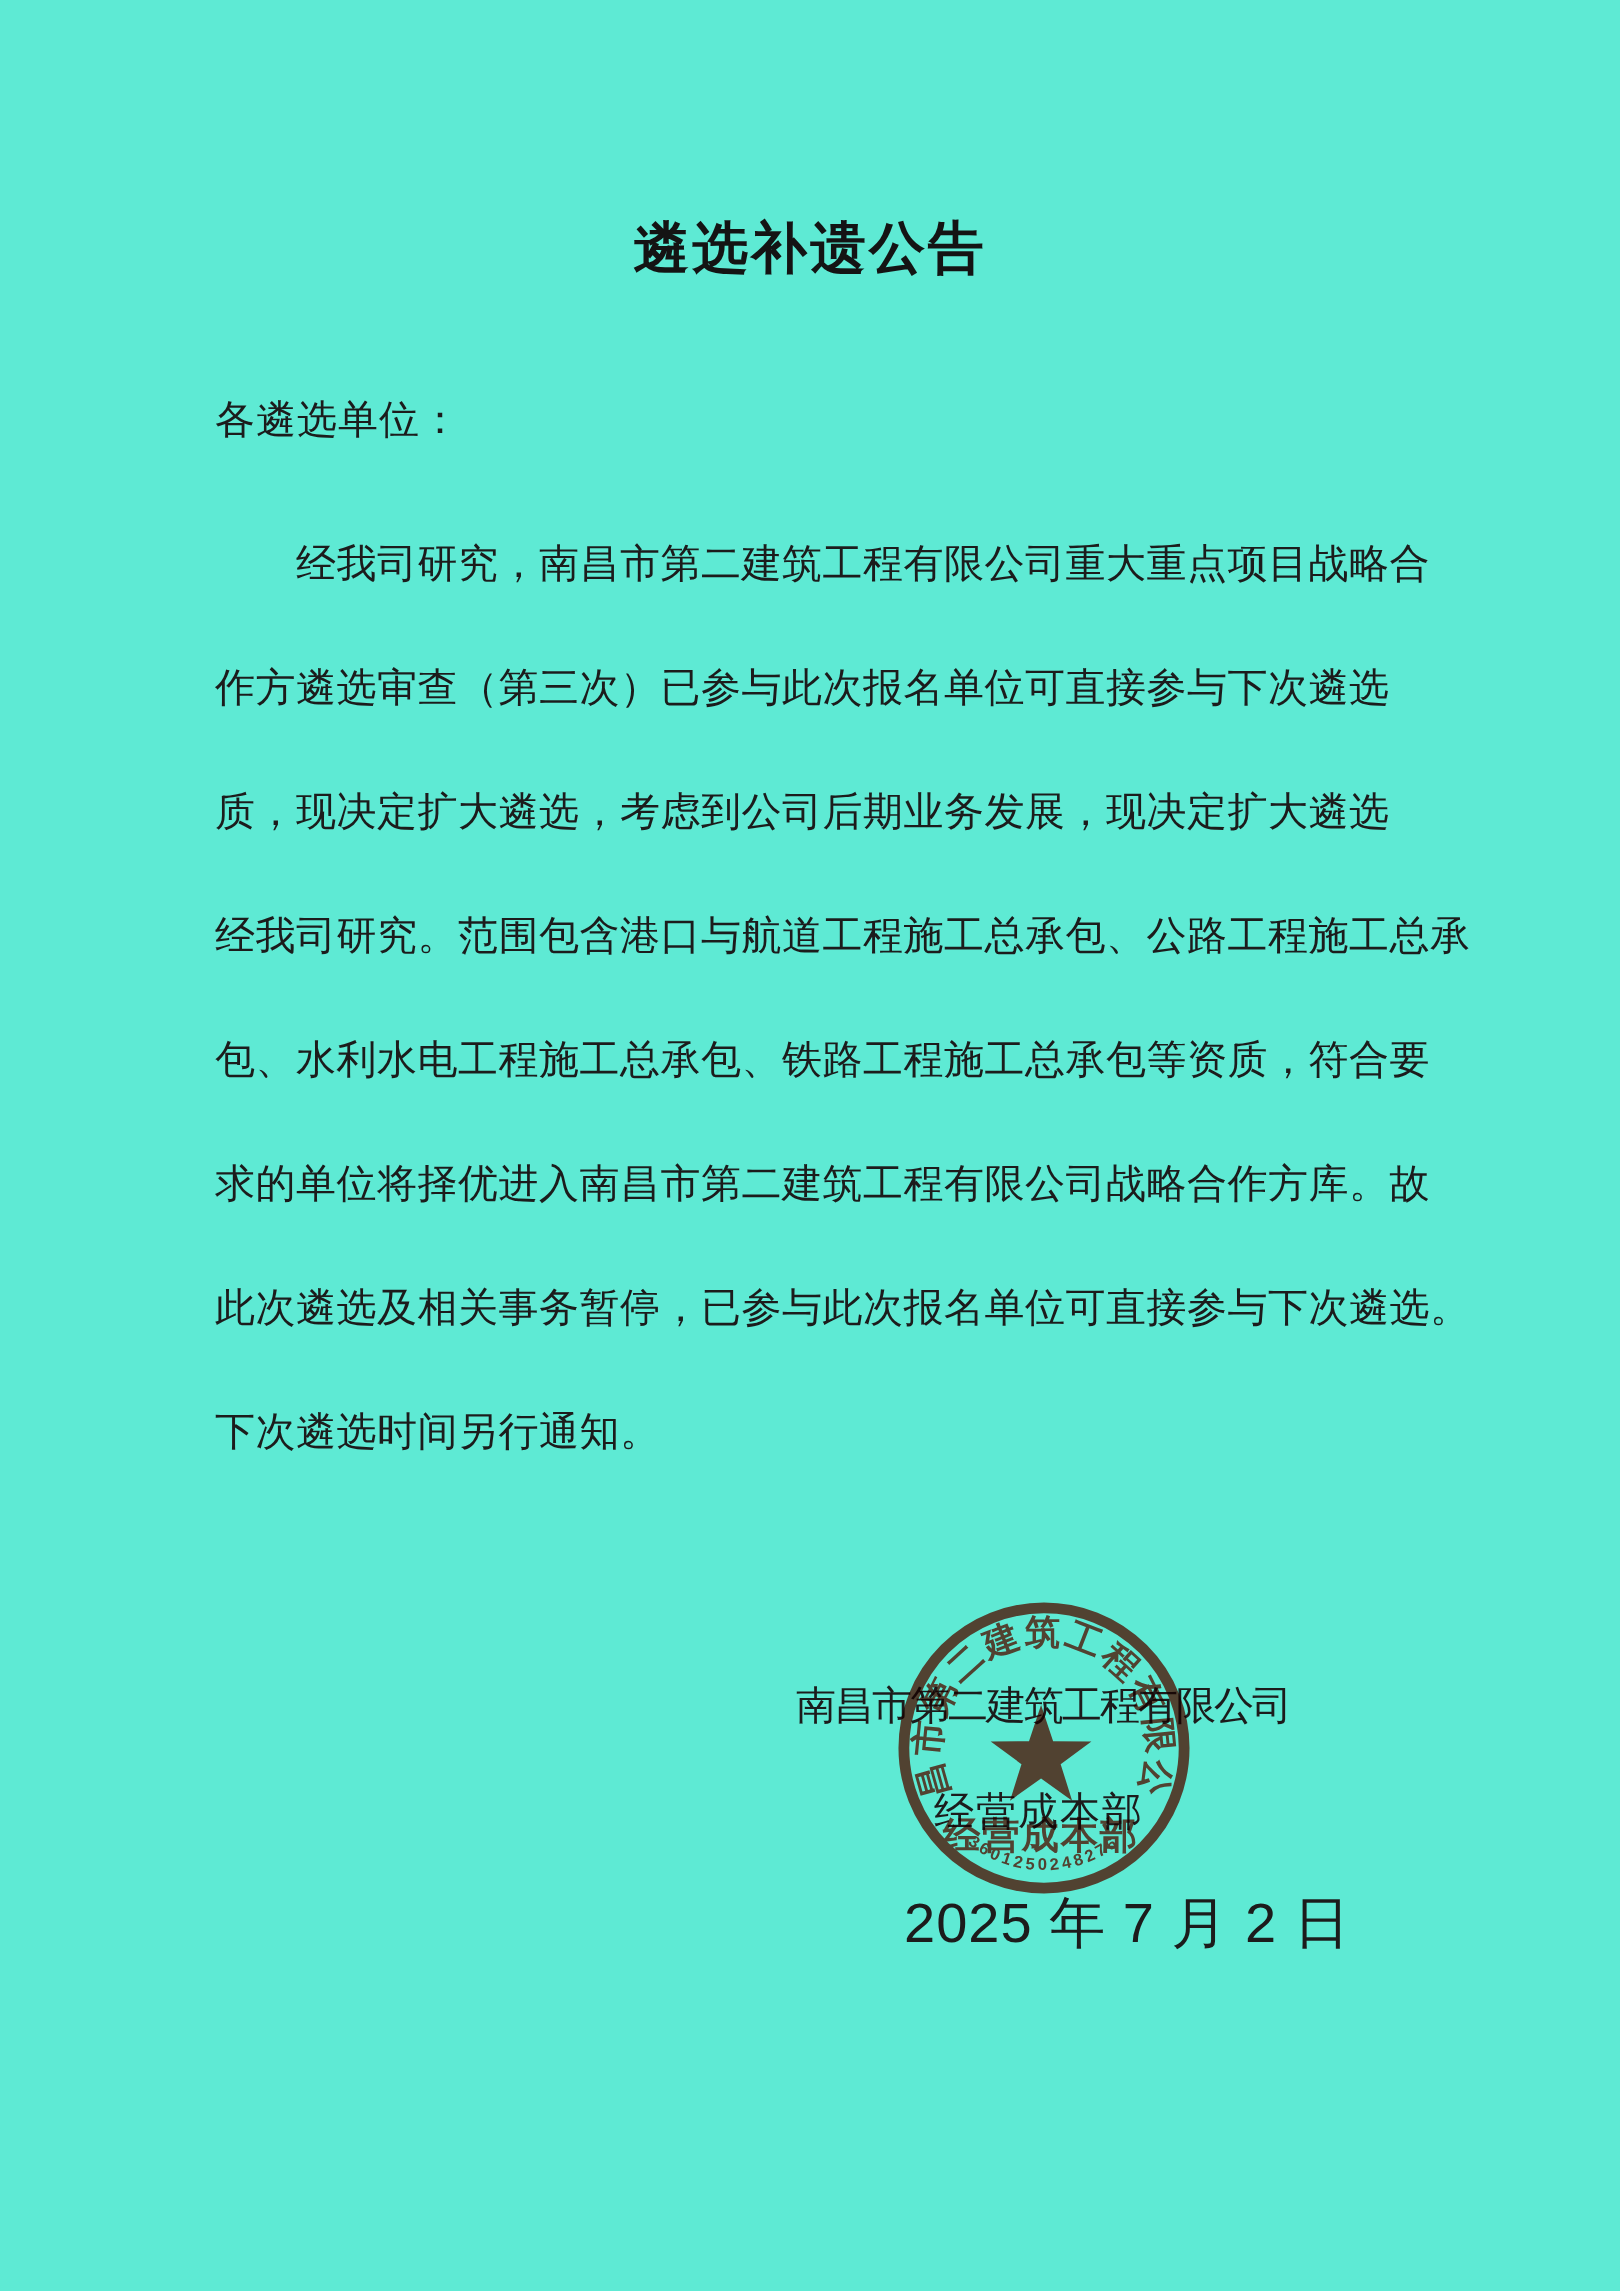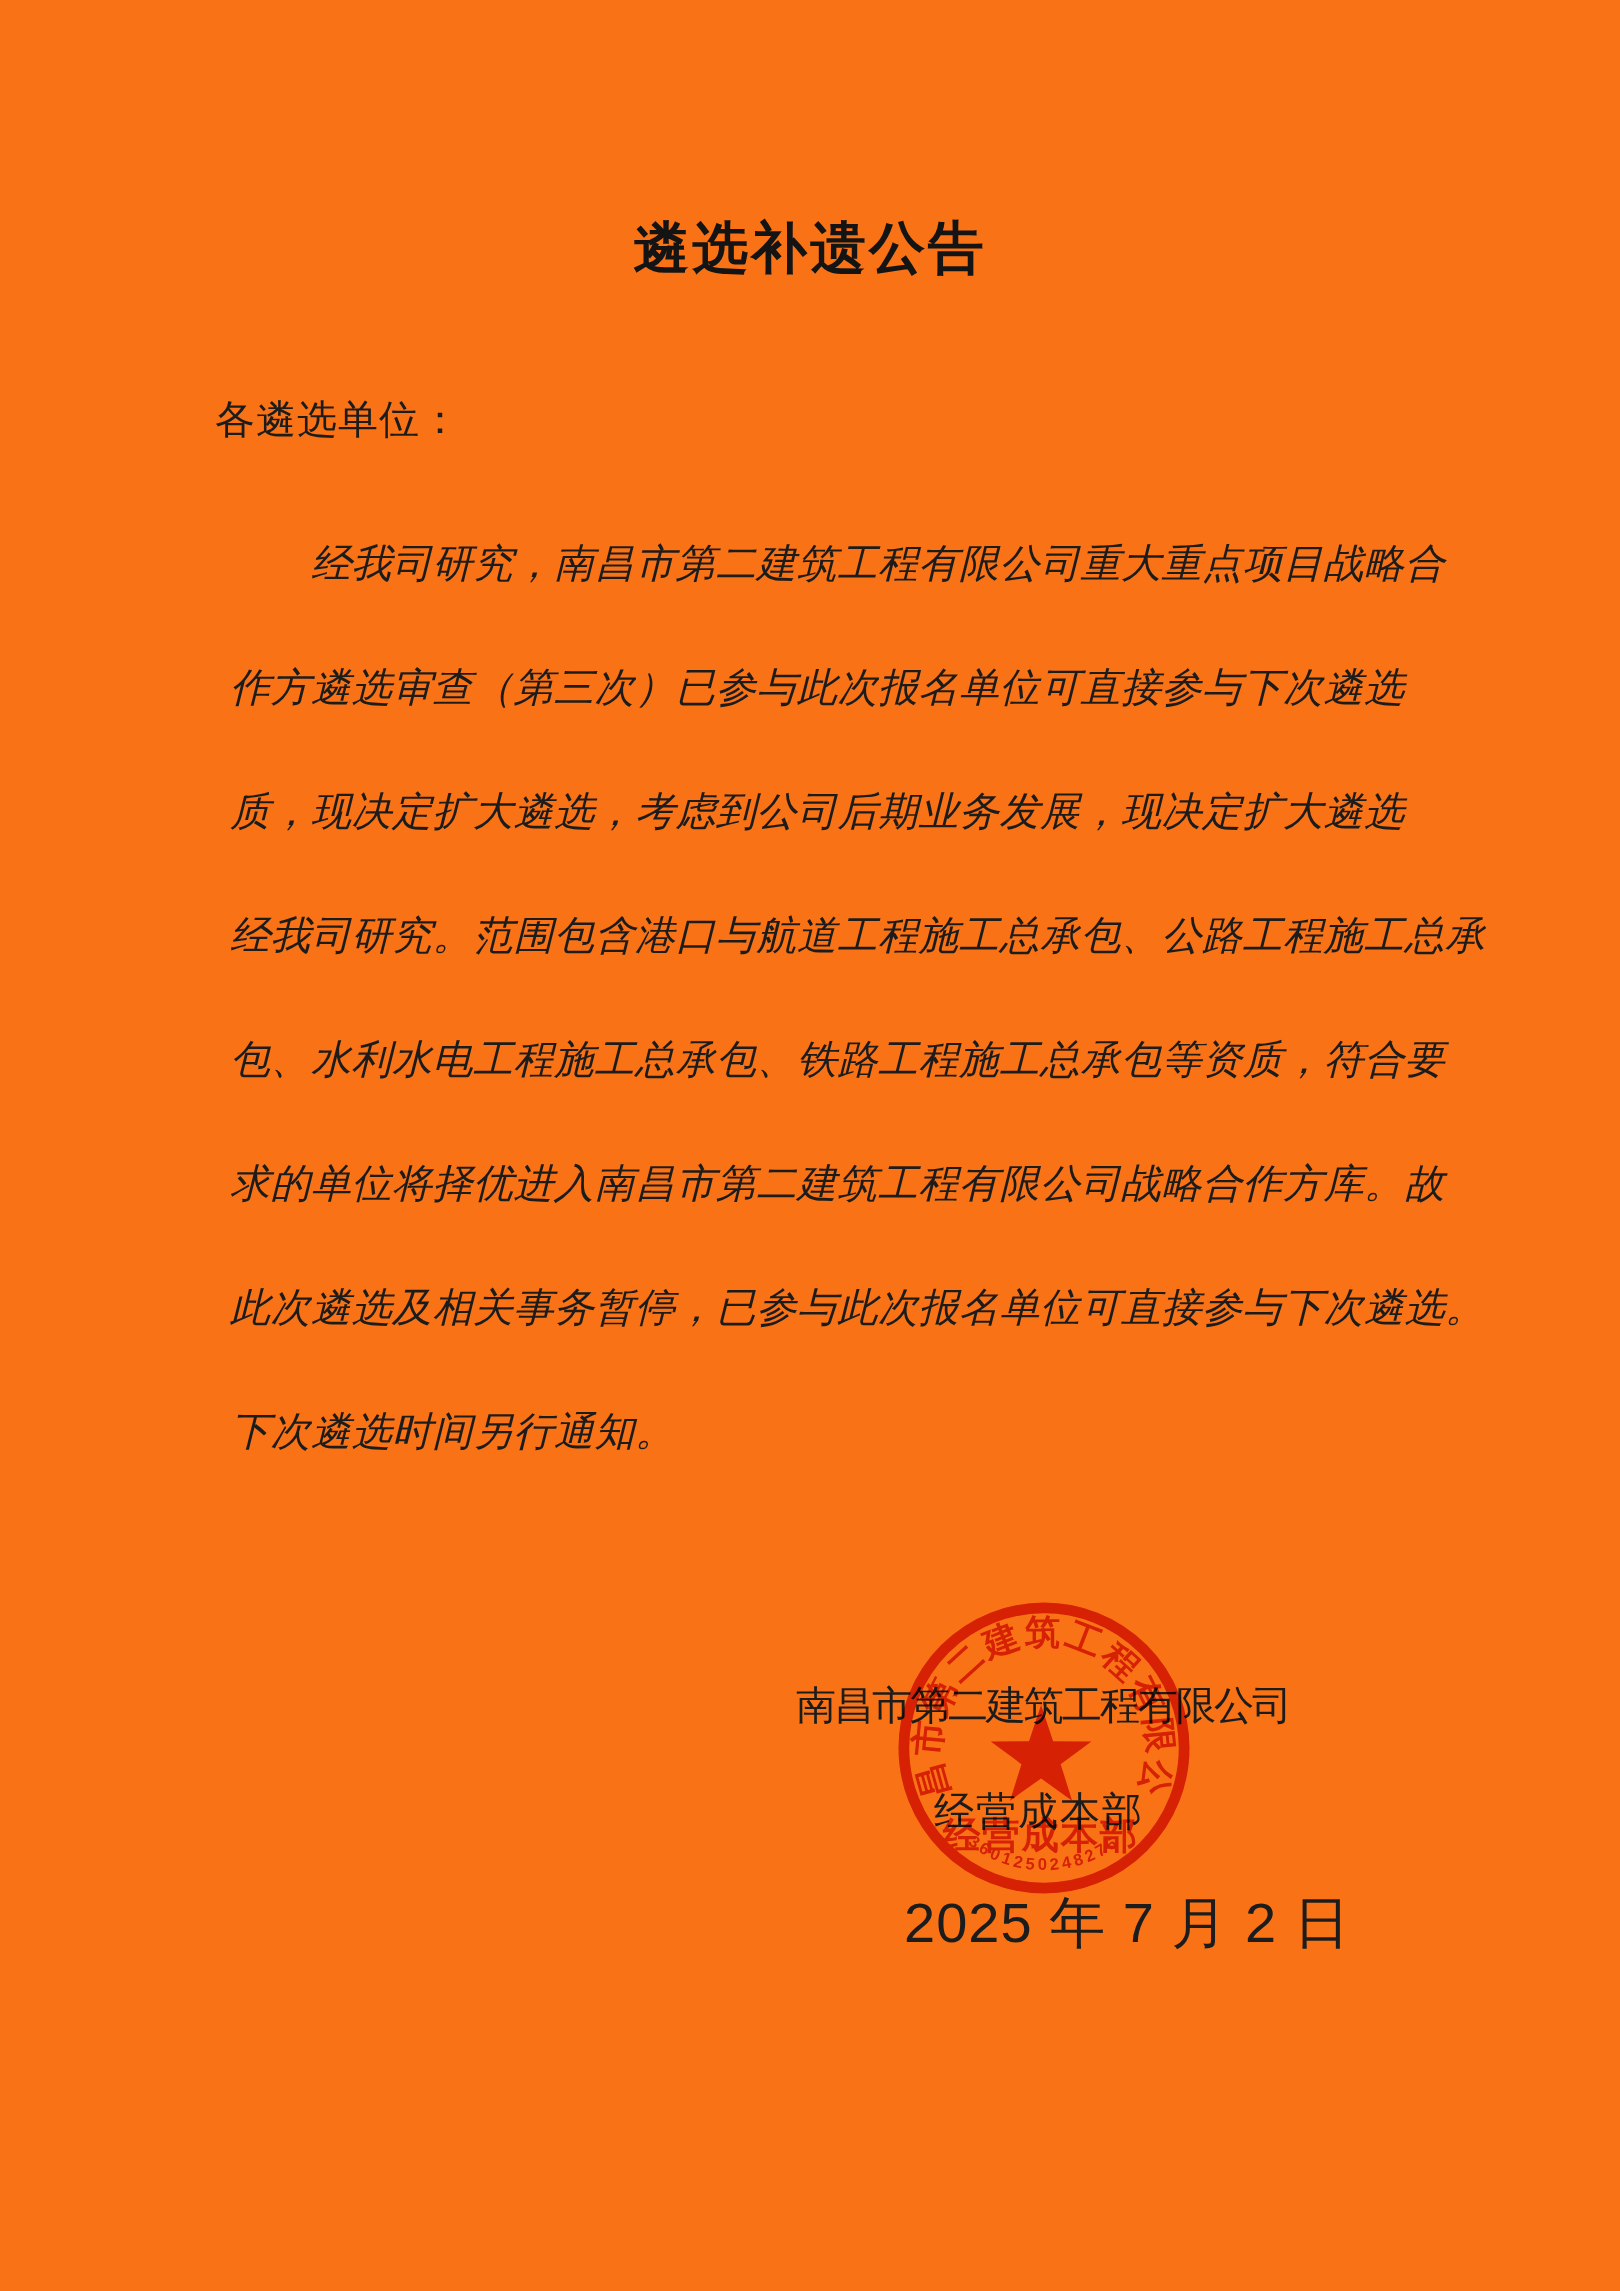--- a/index.html
+++ b/index.html
@@ -1,35 +1,35 @@
 <!DOCTYPE html>
 <html style="--seal-color: #d93a2b; --ink: #1c1c1c;"><head>
 <meta charset="utf-8">
 <style>
   html,body{margin:0;padding:0;background:#ffffff;}
   .page{
     position:relative;
     width:1620px;height:2292px;
-    background:#f97316;
+    background:#5eead4;
     font-family:"Liberation Serif", serif;
     color:#1c1c1c;
     overflow:hidden;
   }
   .title{
     position:absolute;top:211px;left:0;width:1620px;
     margin:0;text-align:center;
     font-size:56px;font-weight:bold;letter-spacing:2.9px;
     color:#141414;
   }
   .salutation{
     position:absolute;top:392px;left:215px;margin:0;
     font-size:40px;letter-spacing:1px;text-align:center;
   }
   .body-block{
-    position:absolute;top:502px;left:230px;width:1235px;font-style:italic;
+    position:absolute;top:502px;left:215px;width:1235px;
   }
   .body-line{
     margin:0;height:124px;line-height:124px;
     font-size:40px;letter-spacing:0.5px;white-space:nowrap;
   }
   .sig-company{
     position:absolute;top:1678px;left:796px;margin:0;
     font-size:40px;letter-spacing:-2px;white-space:nowrap;
   }
   .sig-dept{

